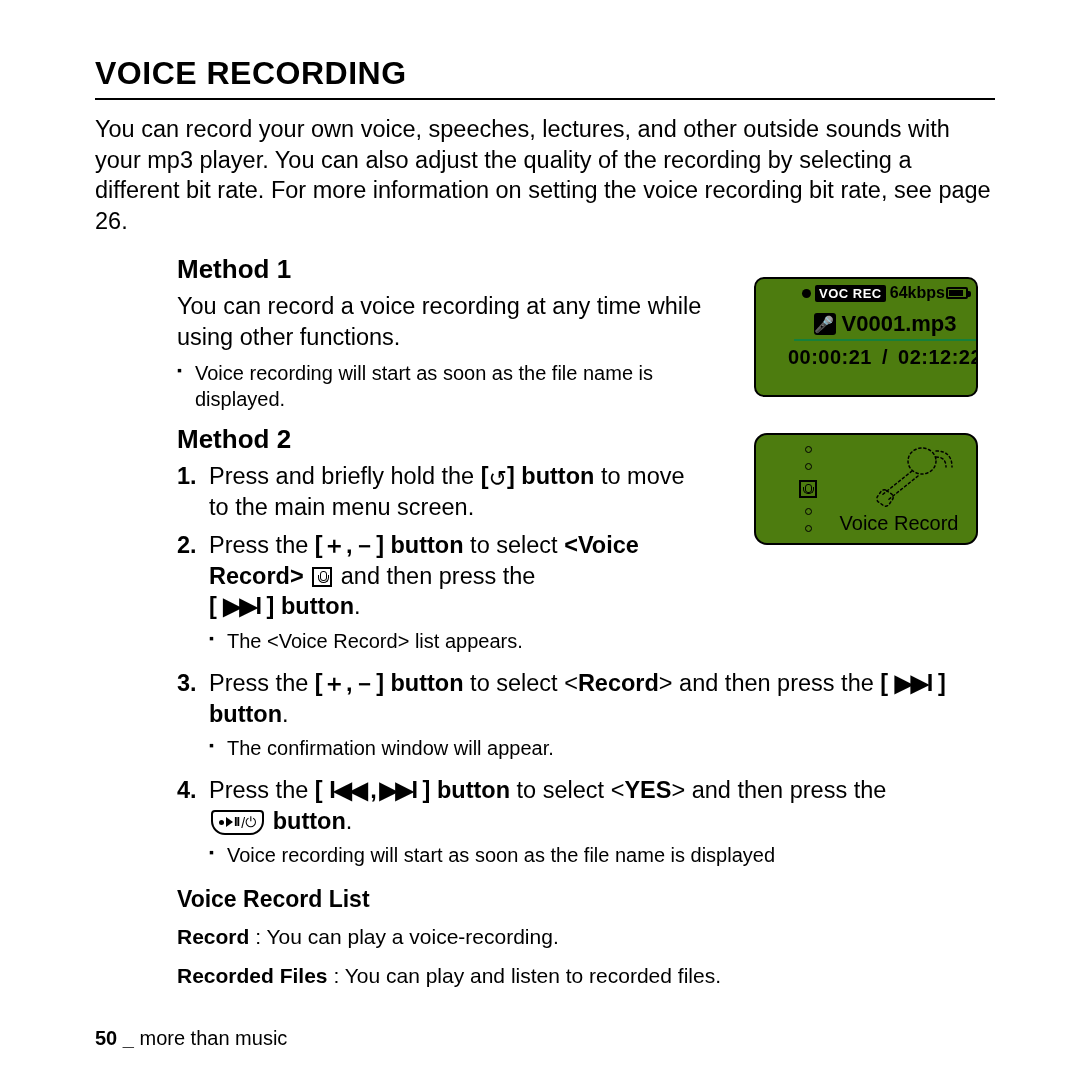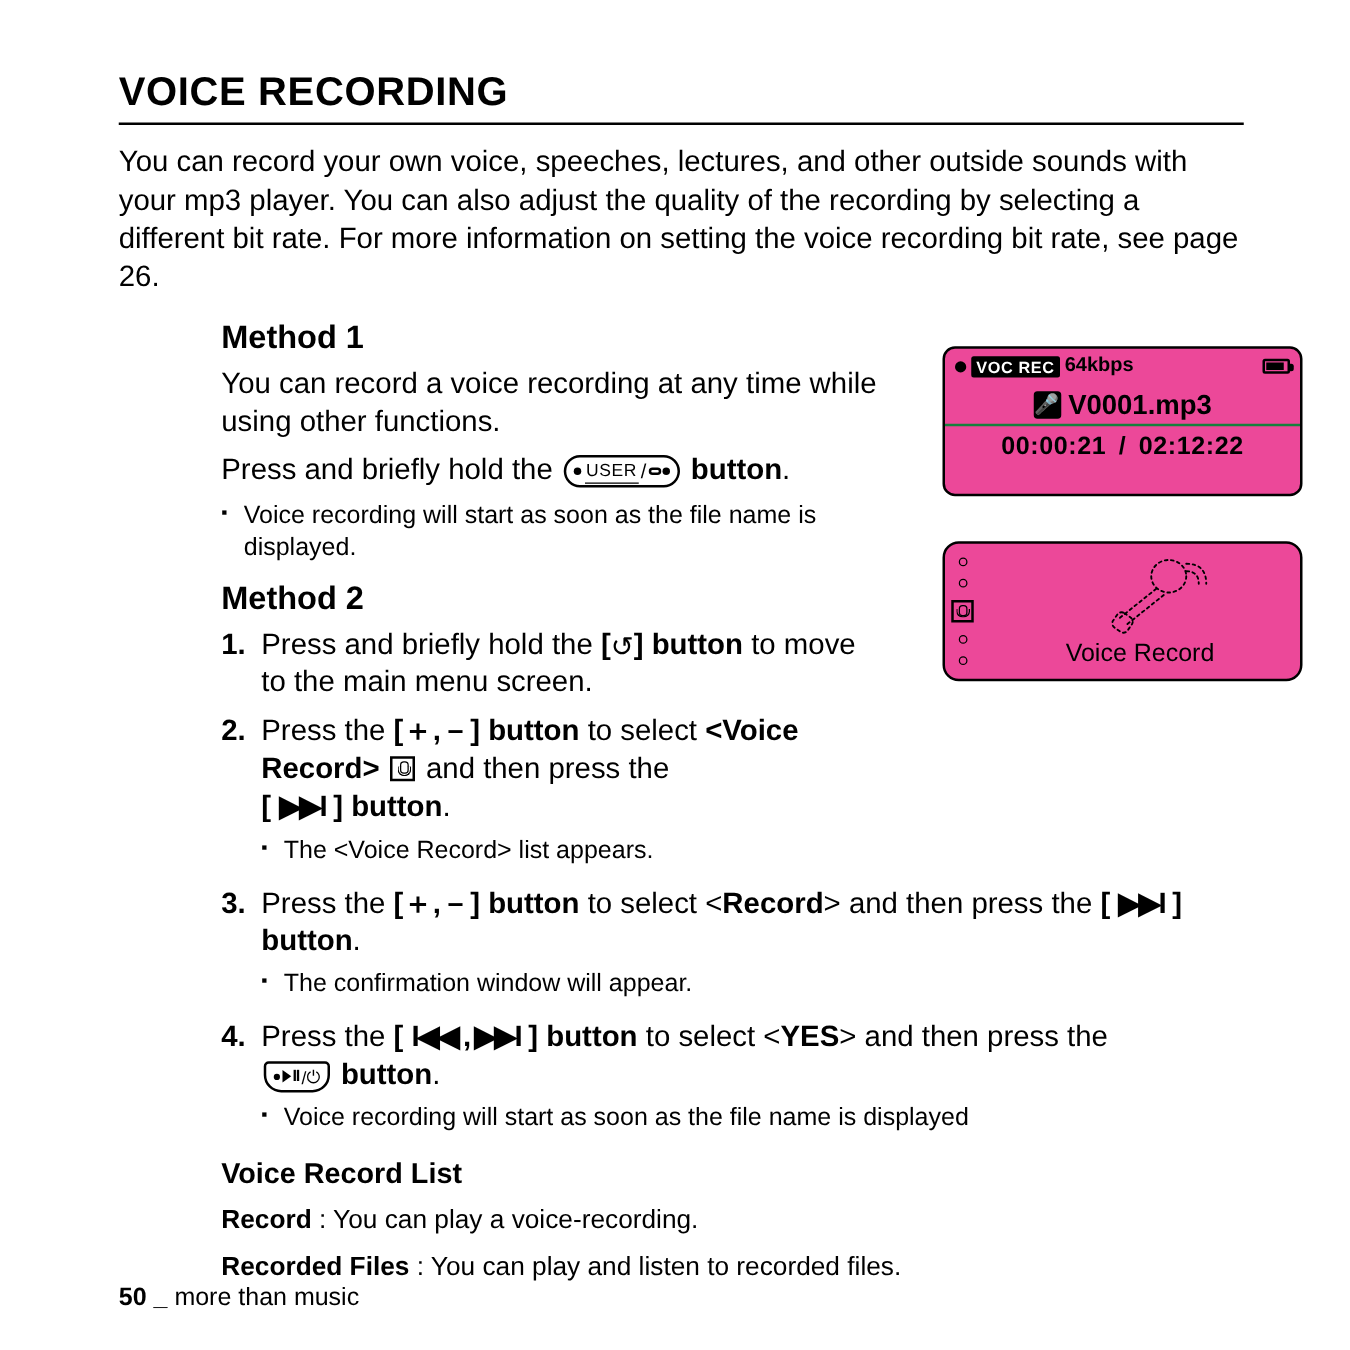--- a/index.html
+++ b/index.html
@@ -179,26 +179,27 @@
   }
 
   
   .screens {
     position: absolute;
     right: 82px;
     top: 277px;
     width: 244px;
   }
   .screen {
-    width: 288px;
+    width: 224px;
     border: 2.5px solid #000;
     border-radius: 10px;
-    background: #ec4899;
+    background: #4d7c0f;
     margin-bottom: 36px;
     overflow: hidden;
+    padding-left: 38px;
   }
   .screen1 { height: 120px; }
   .screen1 .top {
     display:flex;align-items:center;justify-content:space-between;
     padding: 5px 8px 3px 8px;
     font-size: 16px; font-weight: bold;
   }
   .screen1 .top .lef { display:flex;align-items:center;gap:4px;}
   .recdot { width:9px;height:9px;border-radius:50%;background:#000; }
   .vocrec { background:#000;color:#fff;border-radius:2px;padding:1px 4px;font-size:13px;letter-spacing:0.5px;}
@@ -290,24 +291,20 @@
         </svg>
       </div>
       <div class="vr">Voice Record</div>
     </div>
   </div>
 </div>
 
 <h2 class="method">Method 1</h2>
 <div class="content method1-col">
   <p class="para">You can record a voice recording at any time while using other functions.</p>
-  <p class="para">
-    <span>Press and briefly hold the </span><span class="btn-user"><span class="dot"></span><span class="u">USER</span><span class="slash">/</span><span class="pill"></span><span class="dot" style="margin-left:-1px;margin-right:0;"></span></span>
-    <span class="bold"> button</span><span>.</span>
-  </p>
   <div class="bullet">Voice recording will start as soon as the file name is displayed.</div>
 </div>
 
 <h2 class="method">Method 2</h2>
 <div class="content">
   <ol class="steps">
     <li>
       <div class="method2-col-a">
       <span>Press and briefly hold the </span><span class="bold">[</span><span class="icon-back">↺</span><span class="bold">] button</span><span> to move to the main menu screen.</span>
       </div>

